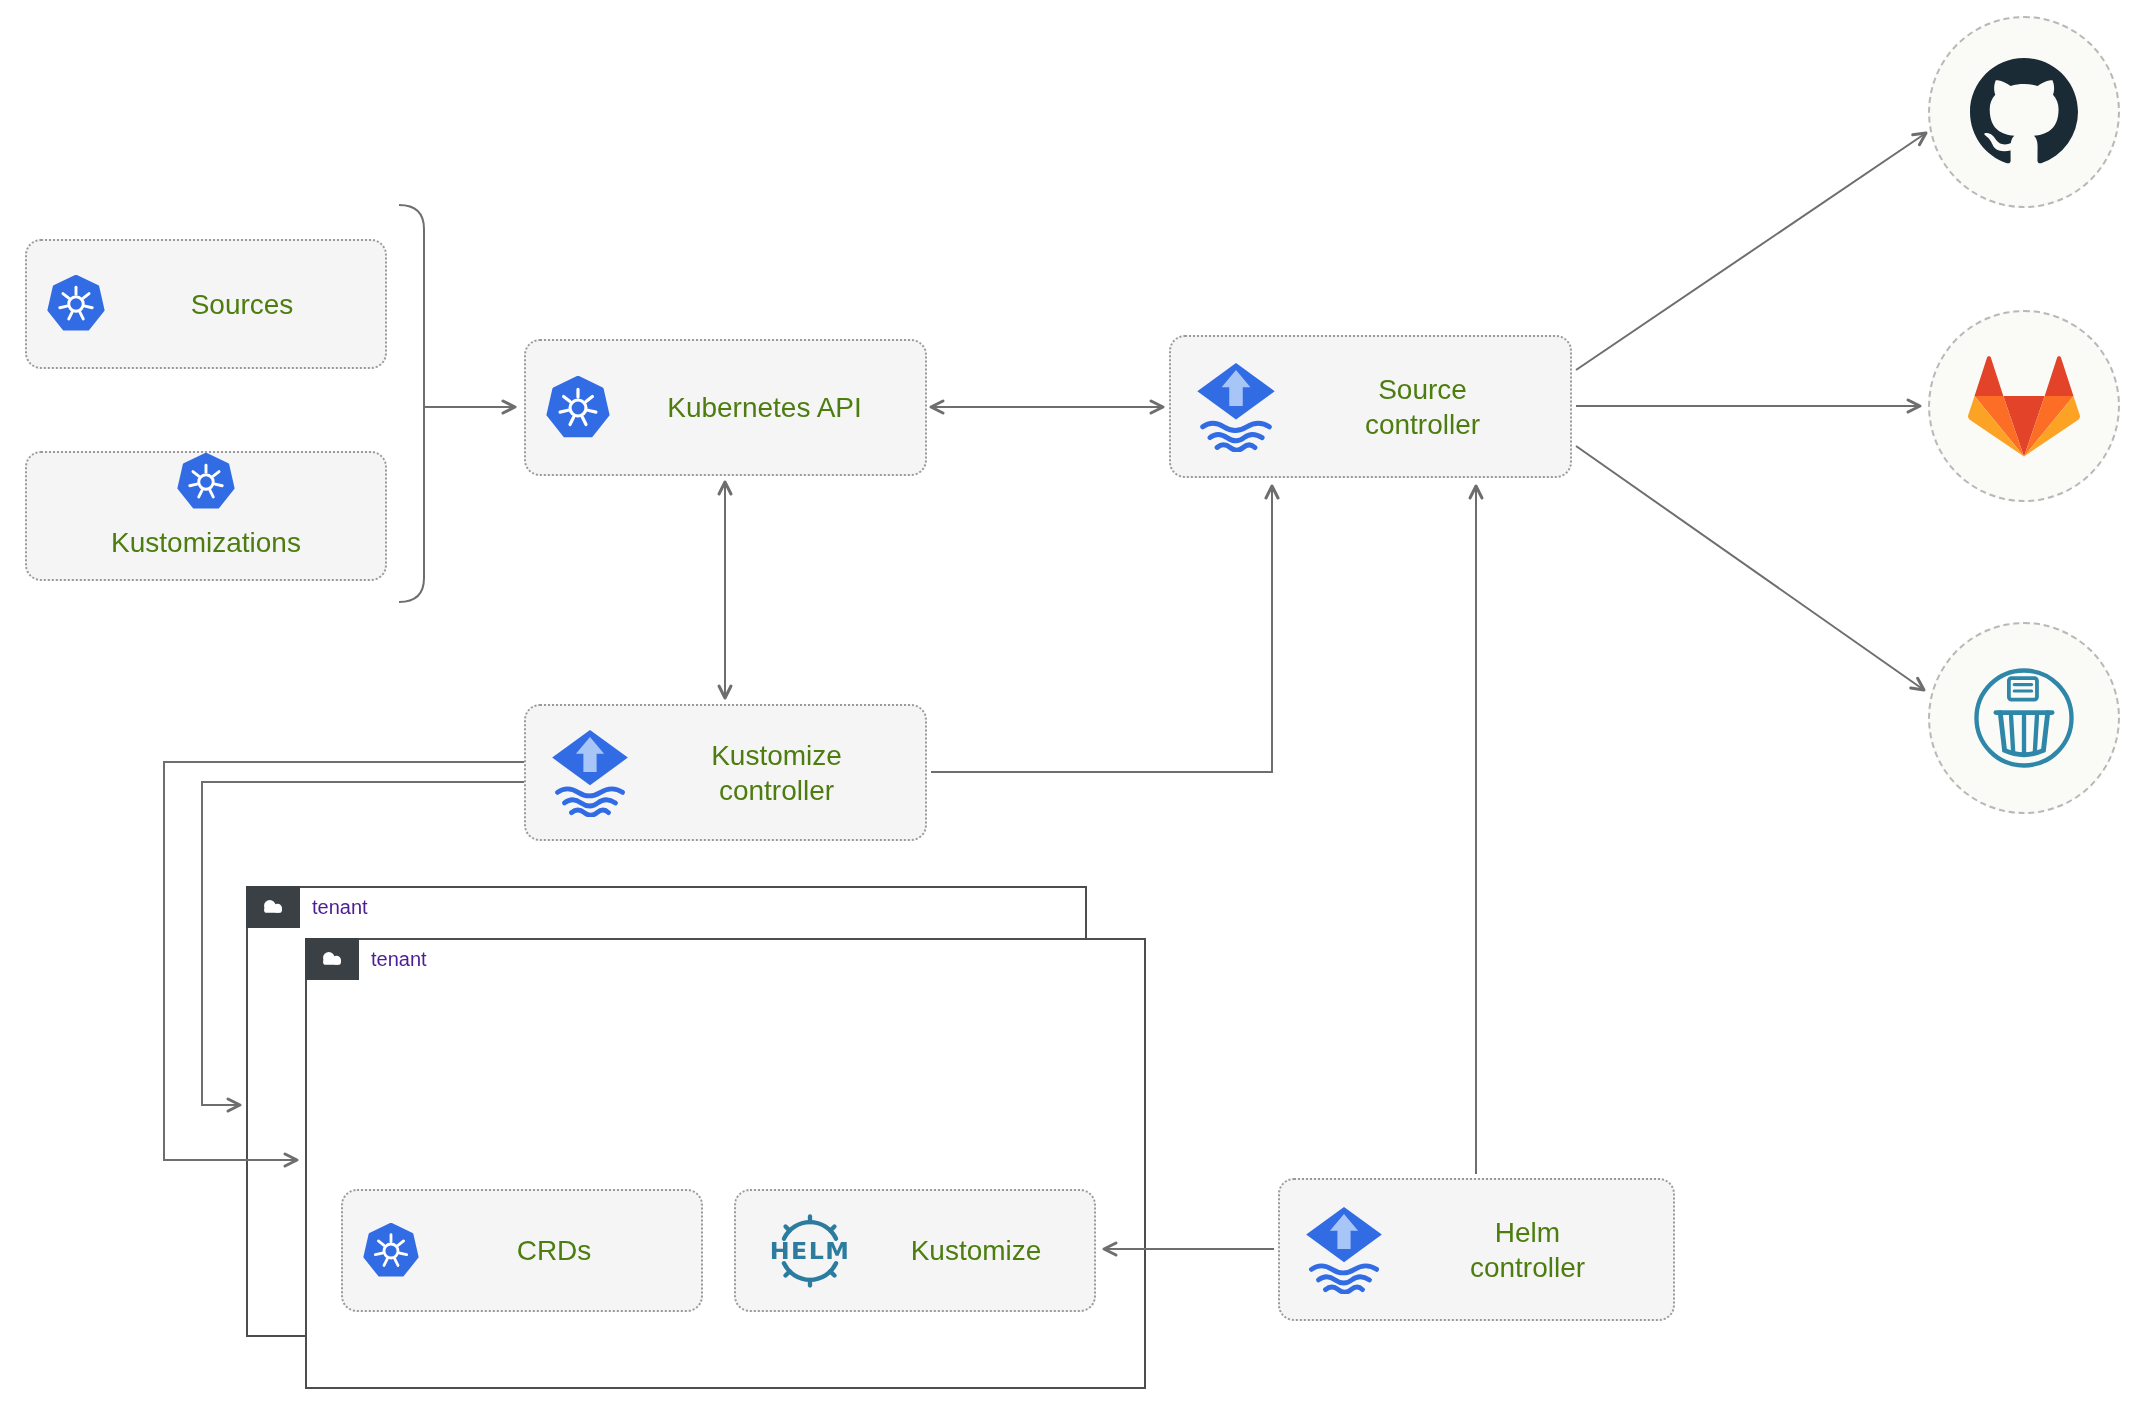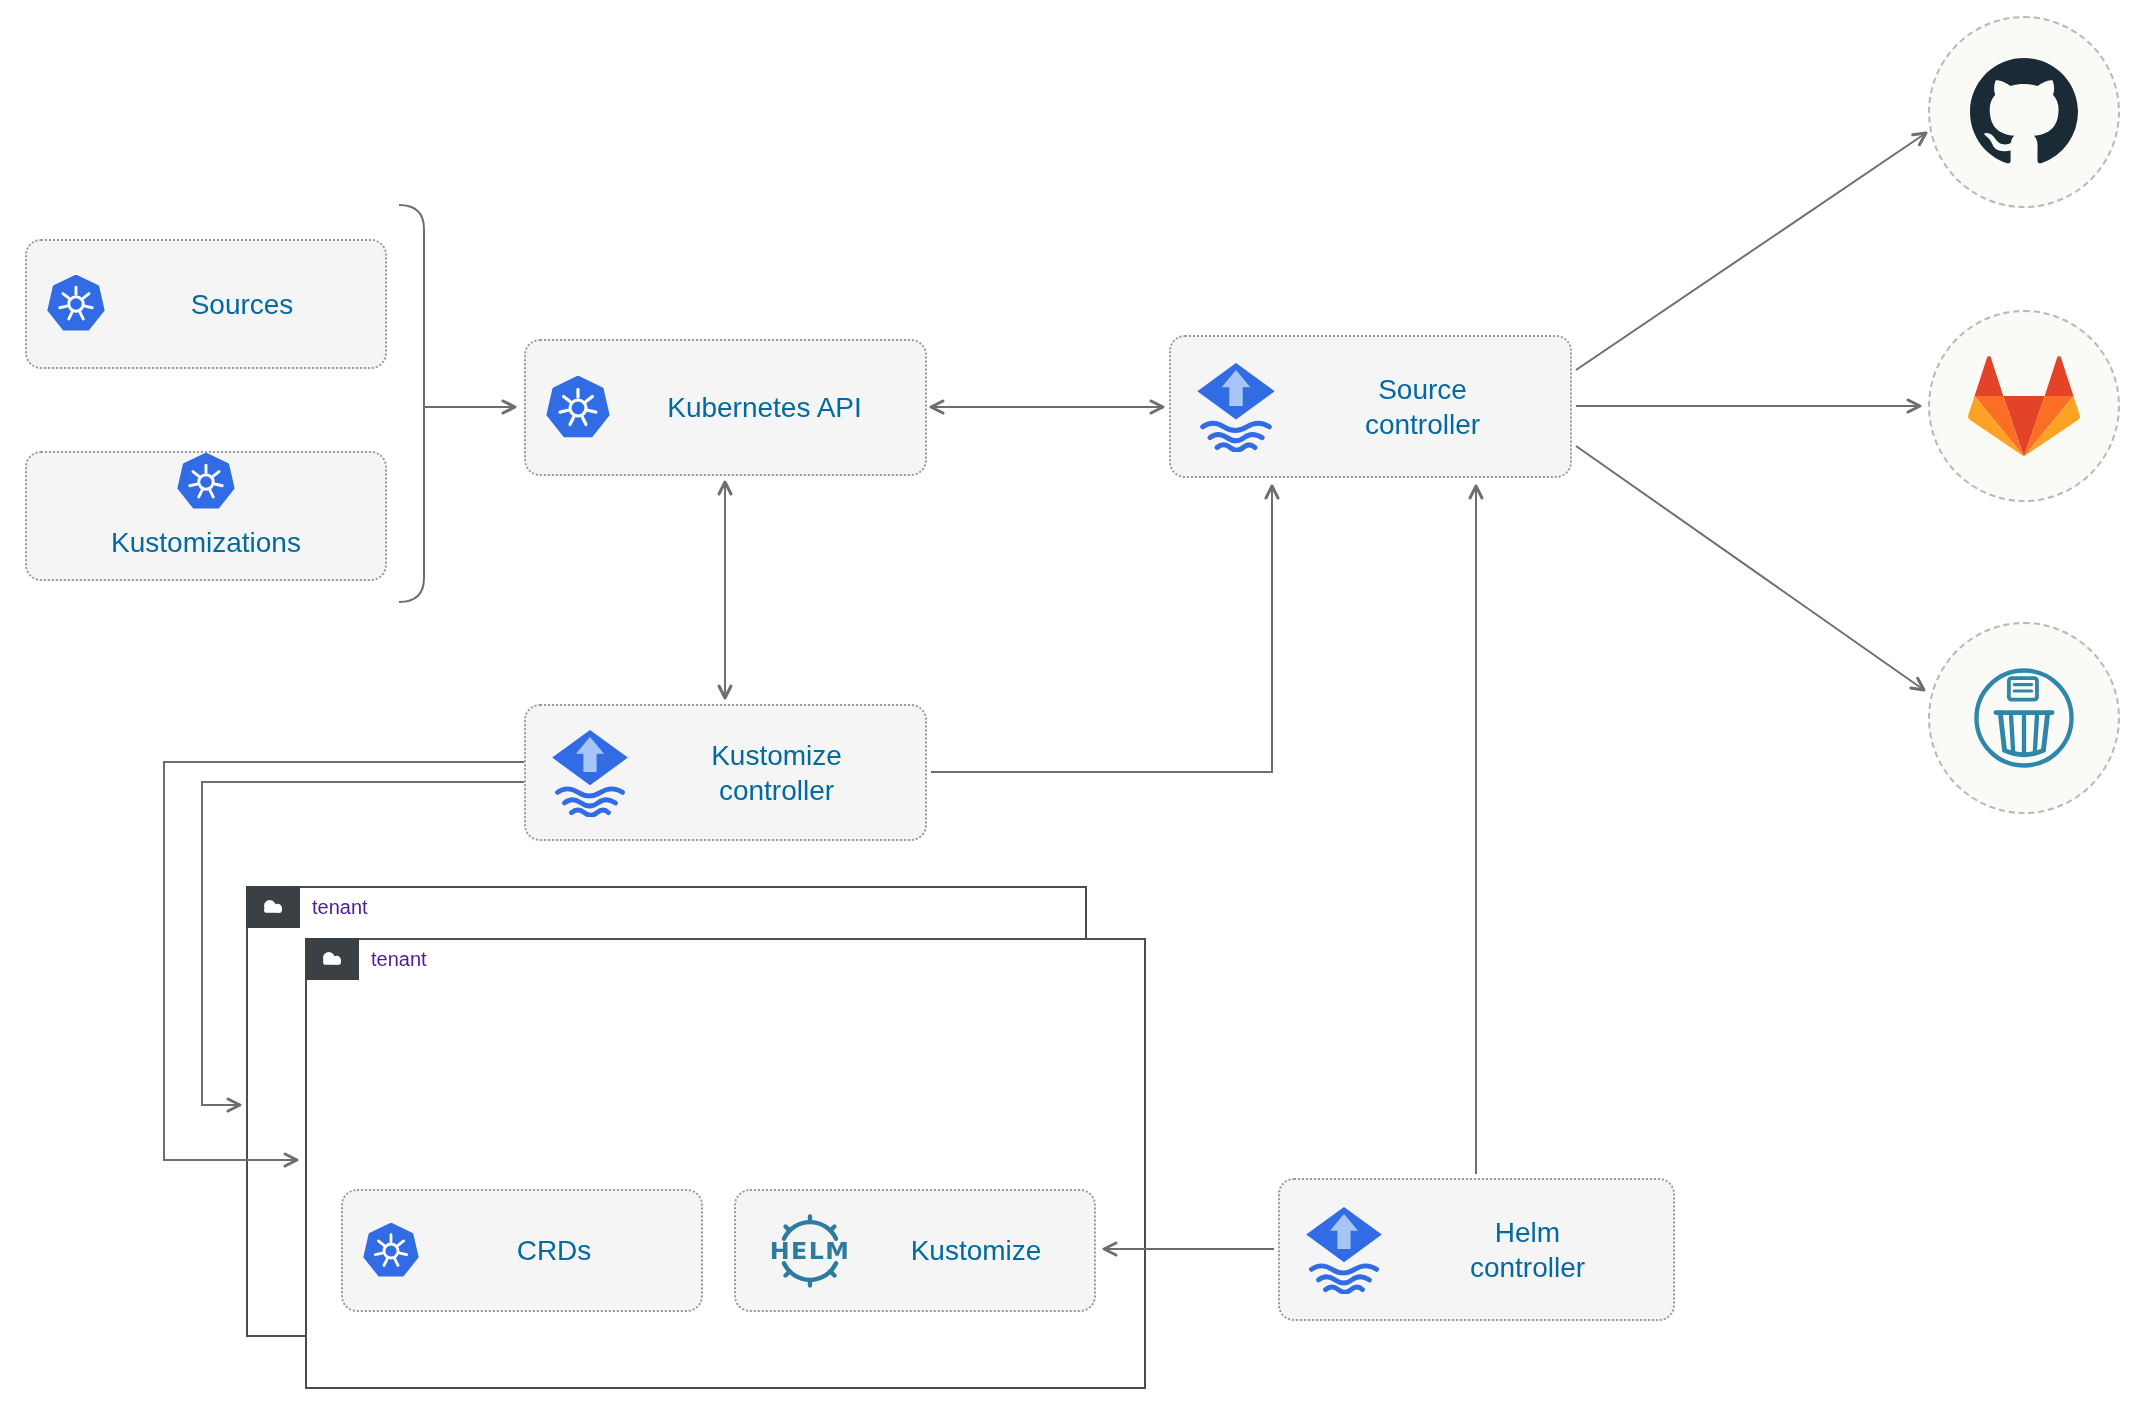--- a/index.html
+++ b/index.html
@@ -4,21 +4,21 @@
 <style>
   html,body{margin:0;padding:0;background:#fff;}
   body{font-family:"Liberation Sans","DejaVu Sans",sans-serif;}
   #canvas{position:relative;width:2144px;height:1407px;background:#ffffff;overflow:hidden;}
 
   
   .node{position:absolute;display:flex;align-items:center;gap:14px;
         background:#F5F5F5;border:2.5px dotted #9a9a9a;border-radius:16px;
         padding:0 20px;box-sizing:border-box;z-index:3;}
   .node .icon{flex:0 0 auto;display:flex;align-items:center;justify-content:center;}
-  .node .label{flex:1;text-align:center;font-size:28px;color:#0369a1;line-height:1.25;}
+  .node .label{flex:1;text-align:center;font-size:28px;color:#4d7c0f;line-height:1.25;}
 
   
   .tenant{position:absolute;background:#ffffff;border:2px solid #4d4d4d;box-sizing:border-box;}
   .tenant .chip{position:absolute;top:-2px;left:-2px;width:54px;height:42px;background:#3b4045;
                 display:flex;align-items:center;justify-content:center;}
   .tenant .tenant-label{position:absolute;top:-2px;left:64px;height:42px;display:flex;
                 align-items:center;font-size:20px;color:#4c1d95;}
   .inner-node{z-index:4;}
 
   

